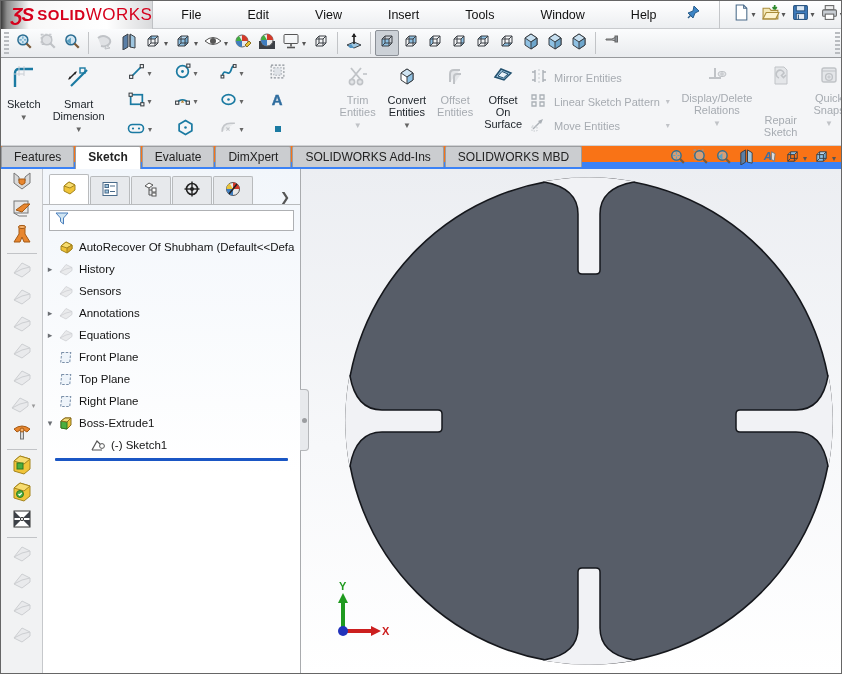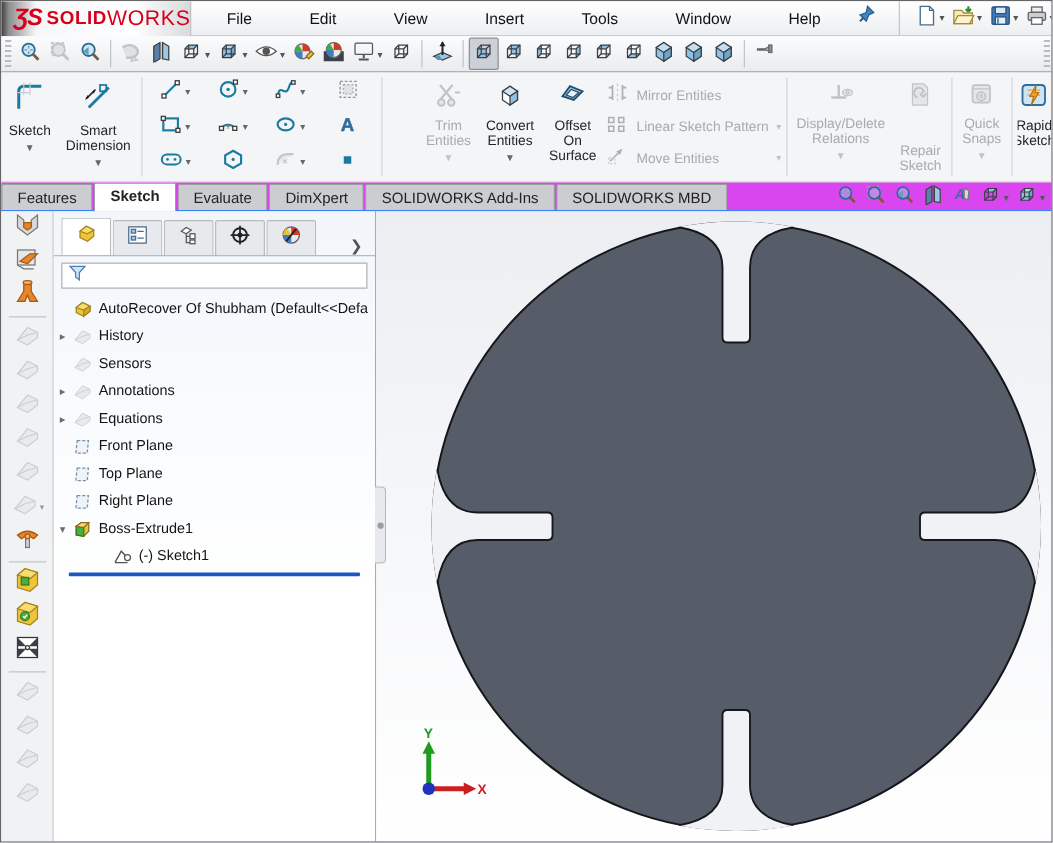--- a/index.html
+++ b/index.html
@@ -44,22 +44,22 @@
   .rbtn.dis .caret{color:#c0c3c7;}
   #entity-grid{display:grid;grid-template-columns:repeat(4,46px);grid-auto-rows:28px;align-content:center;margin:0 2px;}
   .ecell{display:flex;align-items:center;justify-content:center;border:1px solid transparent;border-radius:2px;}
   .ecell .caret{font-size:8px;color:#666;margin-left:3px;}
   .ecell.dis svg *{stroke:#c3c6ca !important;fill:#e8eaec !important;}
   #pattern-col{display:flex;flex-direction:column;justify-content:center;gap:4px;margin:0 2px;width:158px;}
   .prow{display:flex;align-items:center;gap:6px;}
   .prow .plabel{font-size:11px;color:#a6abb1;flex:1;white-space:nowrap;}
   .prow .caret{font-size:8px;color:#c0c3c7;}
   
-  #tabstrip{position:absolute;left:0;top:145px;width:842px;height:23px;background:#d946ef;
-    border-bottom:1px solid #3b82f6;display:flex;align-items:center;}
+  #tabstrip{position:absolute;left:0;top:145px;width:842px;height:23px;background:#f97316;
+    border-bottom:7px solid #3b82f6;display:flex;align-items:flex-start;}
   .ctab{height:21px;padding:3px 12px;font-size:12px;color:#222;background:#cbcdd0;
     border:1px solid #9b9da0;border-bottom:none;margin-right:1px;border-radius:2px 2px 0 0;}
   .ctab.active{background:#ffffff;font-weight:bold;height:23px;}
   #headsup{position:absolute;right:2px;top:146px;height:22px;display:flex;align-items:center;}
   
   #leftstrip{position:absolute;left:0;top:168px;width:42px;height:506px;background:#f1f2f3;
     border-right:1px solid #c6c8cb;display:flex;flex-direction:column;align-items:center;overflow:hidden;}
   .lsdiv{width:30px;height:1px;background:#c2c4c7;margin:3px 0;}
   .lsbtn{width:30px;height:27px;display:flex;align-items:center;justify-content:center;border:1px solid transparent;border-radius:2px;}
   .lsbtn.dis svg *{stroke:#ccced1 !important;fill:#e9eaec !important;}
@@ -514,20 +514,27 @@
     </div>
     <div class="rbtn" style="width:50px;">
       <span><svg width="22" height="22" viewBox="0 0 22 22">
             <polygon points="5,8 11,4 17,8 17,15 11,19 5,15" fill="#fff" stroke="#3a3f44"></polygon>
             <polygon points="5,8 11,4 17,8 11,12" fill="#cfe4f2" stroke="#3a3f44"></polygon>
             <polygon points="11,12 17,8 17,15 11,19" fill="#8fc1e3" stroke="#3a3f44"></polygon>
           </svg></span>
       <span class="rlabel">Convert Entities</span>
       <span class="caret">▼</span>
     </div>
+    <div class="rbtn dis" style="width:44px;">
+      <span><svg width="22" height="22" viewBox="0 0 22 22">
+            <path d="M6 17 V9 Q6 5 10 5 h6" fill="none" stroke="#b9bec4" stroke-width="2"></path>
+            <path d="M10 19 V12 Q10 9 13 9 h4" fill="none" stroke="#cfd3d7" stroke-width="2"></path>
+          </svg></span>
+      <span class="rlabel">Offset Entities</span>
+    </div>
     <div class="rbtn" style="width:52px;">
       <span><svg width="24" height="22" viewBox="0 0 24 22">
             <path d="M4 12 L10 4 L20 8 L13 15 Z" fill="#9fc6e0" stroke="#22506e" stroke-width="1.5"></path>
             <path d="M7 11 L11 6.5 L17 9 L12.5 13 Z" fill="#e8f1f8" stroke="#22506e"></path>
           </svg></span>
       <span class="rlabel">Offset On Surface</span>
     </div>
     <div id="pattern-col">
         <div class="prow">
           <span><svg width="18" height="16" viewBox="0 0 18 16">

